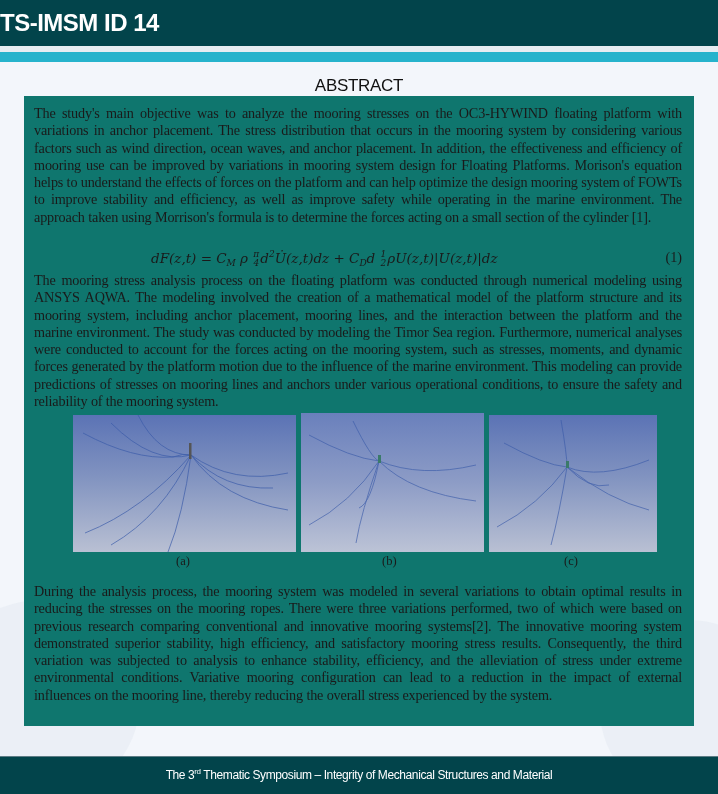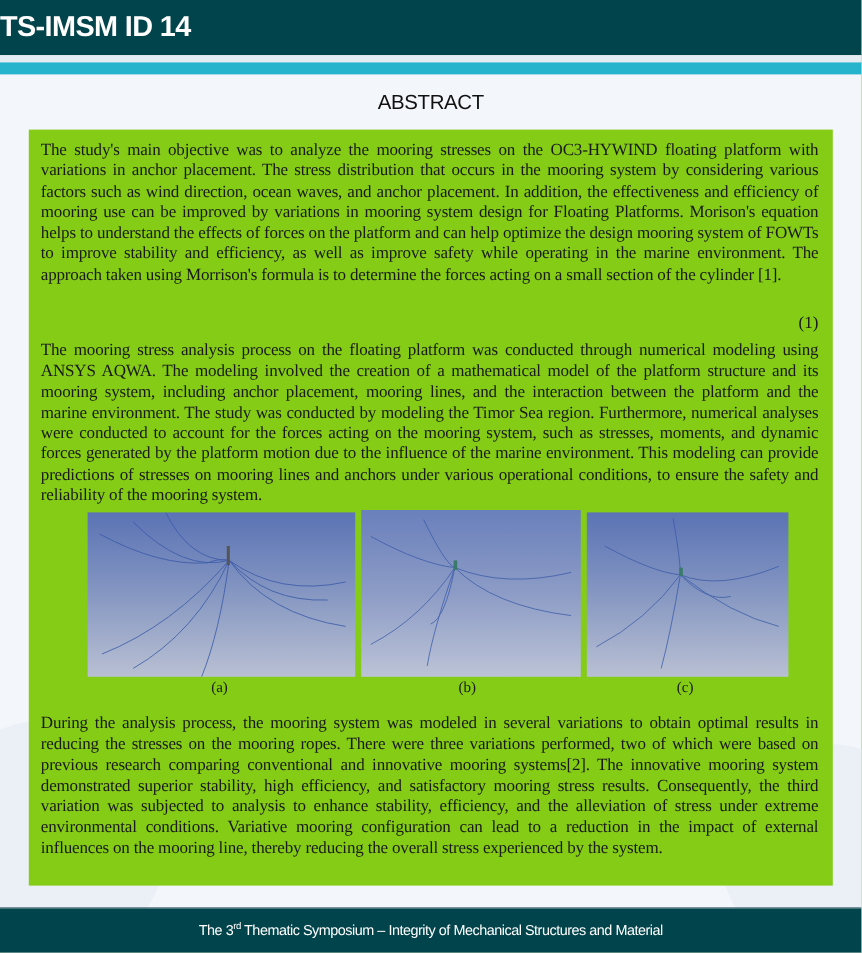--- a/index.html
+++ b/index.html
@@ -16,22 +16,22 @@
     font-size: 24px; line-height: 46px; letter-spacing: -0.5px;
   }
   .header-gap { position: absolute; left: 0; top: 46px; width: 718px; height: 6px; background: #e6edf2; }
   .accent-bar { position: absolute; left: 0; top: 52px; width: 718px; height: 10px; background: #26b3cc; }
   .section-title {
     position: absolute; left: 0; top: 76px; width: 718px; text-align: center;
     font-family: "Liberation Sans", sans-serif; font-size: 17px; color: #111;
     letter-spacing: -0.3px;
   }
   .panel {
-    position: absolute; left: 24px; top: 108px; width: 670px; height: 630px;
-    background: #84cc16;
+    position: absolute; left: 24px; top: 96px; width: 670px; height: 630px;
+    background: #0f766e;
   }
   .para {
     position: absolute; left: 10px; width: 648px; margin: 0;
     font-size: 14.2px; line-height: 17.3px; color: #1a1a1a;
     text-align: justify; letter-spacing: -0.15px;
   }
   .p1 { top: 9px; }
   .eq-row {
     position: absolute; left: 10px; top: 150px; width: 648px; height: 24px;
     font-family: "DejaVu Serif", serif; font-size: 13.5px; color: #1a1a1a;
@@ -76,20 +76,21 @@
 </div>
 <div class="header-gap"></div>
 <div class="accent-bar"></div>
 
 <div class="section-title">ABSTRACT</div>
 
 <div class="panel">
   <p class="para p1">The study's main objective was to analyze the mooring stresses on the OC3-HYWIND floating platform with variations in anchor placement. The stress distribution that occurs in the mooring system by considering various factors such as wind direction, ocean waves, and anchor placement. In addition, the effectiveness and efficiency of mooring use can be improved by variations in mooring system design for Floating Platforms. Morison's equation helps to understand the effects of forces on the platform and can help optimize the design mooring system of FOWTs to improve stability and efficiency, as well as improve safety while operating in the marine environment. The approach taken using Morrison's formula is to determine the forces acting on a small section of the cylinder [1].</p>
 
   <div class="eq-row">
+    <span class="eq"><span>dF(z,t) = C</span><sub>M</sub><span> ρ </span><span class="frac"><span>π</span><span>4</span></span><span>d</span><sup>2</sup><span>U̇(z,t)dz + C</span><sub>D</sub><span>d  </span><span class="frac"><span>1</span><span>2</span></span><span>ρU(z,t)|U(z,t)|dz</span></span>
     <span class="eq-num">(1)</span>
   </div>
 
   <p class="para p2">The mooring stress analysis process on the floating platform was conducted through numerical modeling using ANSYS AQWA. The modeling involved the creation of a mathematical model of the platform structure and its mooring system, including anchor placement, mooring lines, and the interaction between the platform and the marine environment. The study was conducted by modeling the Timor Sea region. Furthermore, numerical analyses were conducted to account for the forces acting on the mooring system, such as stresses, moments, and dynamic forces generated by the platform motion due to the influence of the marine environment. This modeling can provide predictions of stresses on mooring lines and anchors under various operational conditions, to ensure the safety and reliability of the mooring system.</p>
 
   <div class="figure fig-a">
     <svg viewBox="0 0 223 137">
       <g fill="none" stroke="#3a5aa8" stroke-width="0.8" opacity="0.85">
         <path d="M10 18 Q60 45 100 42 Q110 38 118 40"></path>
         <path d="M38 8 Q80 50 118 40"></path>

